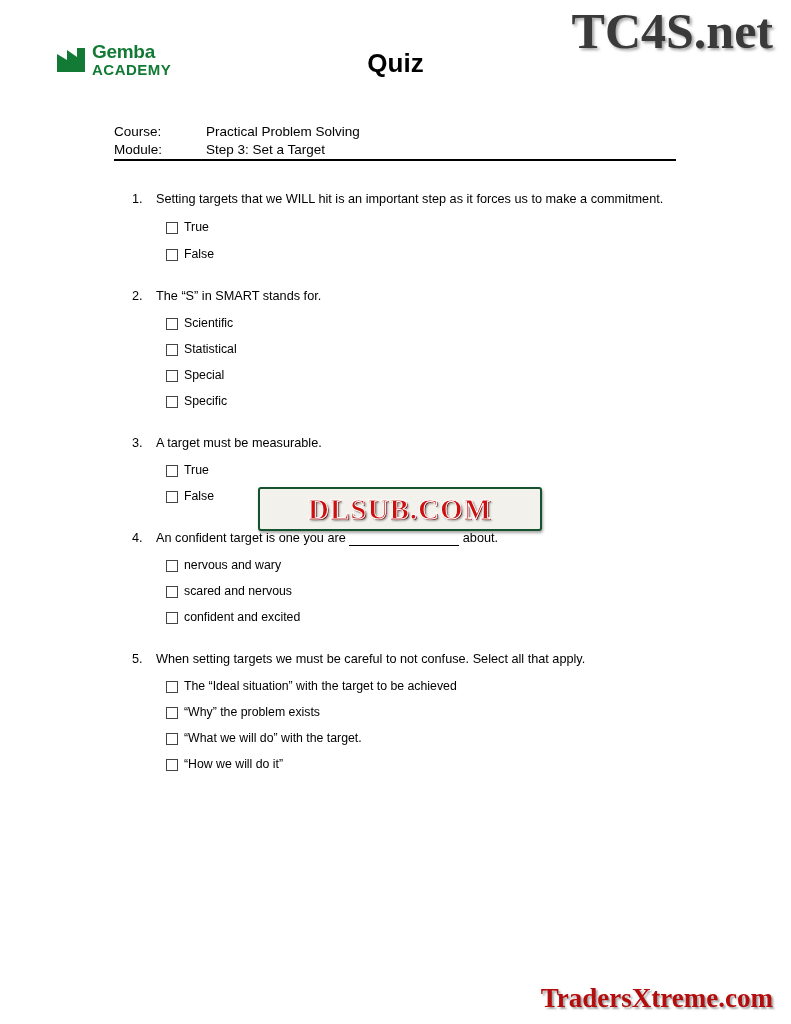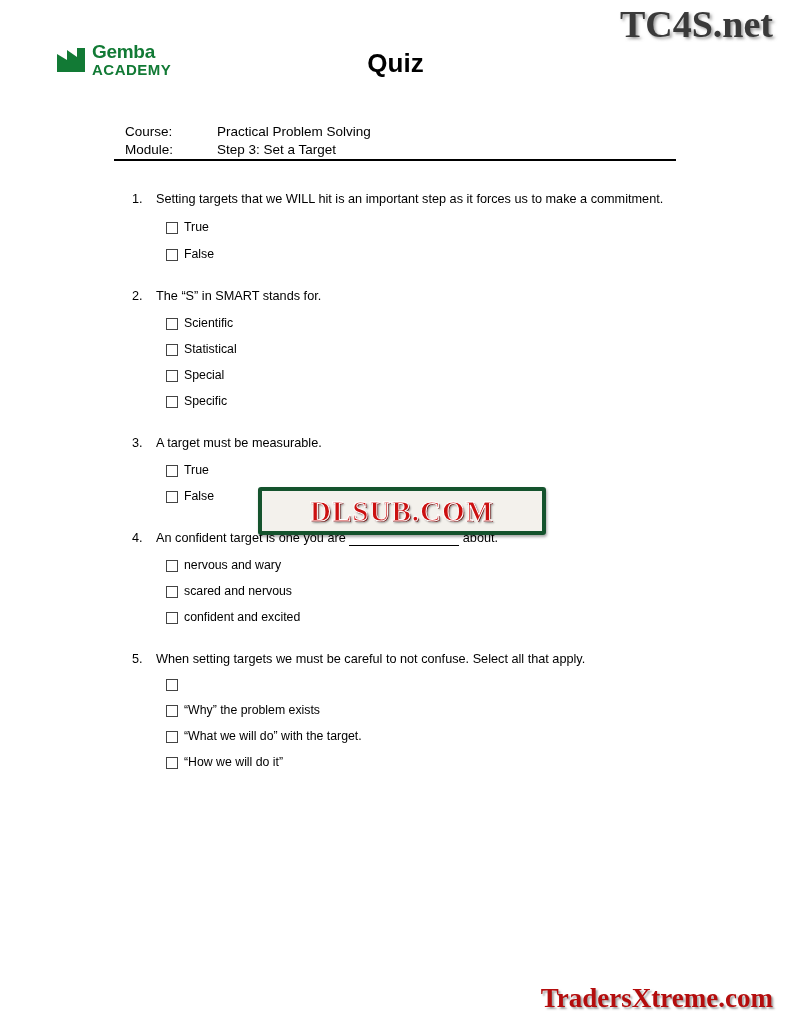--- a/index.html
+++ b/index.html
@@ -16,21 +16,21 @@
     overflow: hidden;
   }
 
   
   .wm-top {
     position: absolute;
     top: 2px;
     right: 18px;
     font-family: "Liberation Serif", serif;
     font-weight: bold;
-    font-size: 38px;
+    font-size: 50px;
     color: #3a3a3a;
     letter-spacing: 0px;
     text-shadow: 2px 2px 3px rgba(120,120,120,0.7);
   }
   .wm-bottom {
     position: absolute;
     bottom: 10px;
     right: 18px;
     font-family: "Liberation Serif", serif;
     font-weight: bold;
@@ -38,21 +38,21 @@
     color: #b40d0d;
     text-shadow: 2px 2px 2px rgba(90,90,90,0.55);
   }
   .wm-center {
     position: absolute;
     top: 487px;
     left: 258px;
     width: 280px;
     height: 40px;
     background: #f3f1ec;
-    border: 4px solid #14532d;
+    border: 2px solid #14532d;
     border-radius: 3px;
     display: flex;
     align-items: center;
     justify-content: center;
     box-shadow: 1px 2px 3px rgba(0,0,0,0.35);
   }
   .wm-center span {
     font-family: "Liberation Serif", serif;
     font-weight: bold;
     font-size: 29px;
@@ -107,21 +107,20 @@
     font-size: 26px;
   }
 
   
   .meta {
     position: absolute;
     left: 114px;
     top: 123px;
     width: 562px;
     font-size: 13.5px;
-    margin-left: 11px;
   }
   .meta-row {
     display: flex;
     line-height: 18px;
   }
   .meta-label { width: 92px; }
   .meta-rule {
     position: absolute;
     left: 114px;
     top: 159px;
@@ -282,20 +281,21 @@
     </div>
   </div>
 
   <div class="q-block">
     <div class="q-head">
       <span class="q-num">5.</span>
       <span class="q-text">When setting targets we must be careful to not confuse. Select all that apply.</span>
     </div>
     <div class="opt">
       <span class="checkbox"></span>
+      <span>The “Ideal situation” with the target to be achieved</span>
     </div>
     <div class="opt">
       <span class="checkbox"></span>
       <span>“Why” the problem exists</span>
     </div>
     <div class="opt">
       <span class="checkbox"></span>
       <span>“What we will do” with the target.</span>
     </div>
     <div class="opt">

